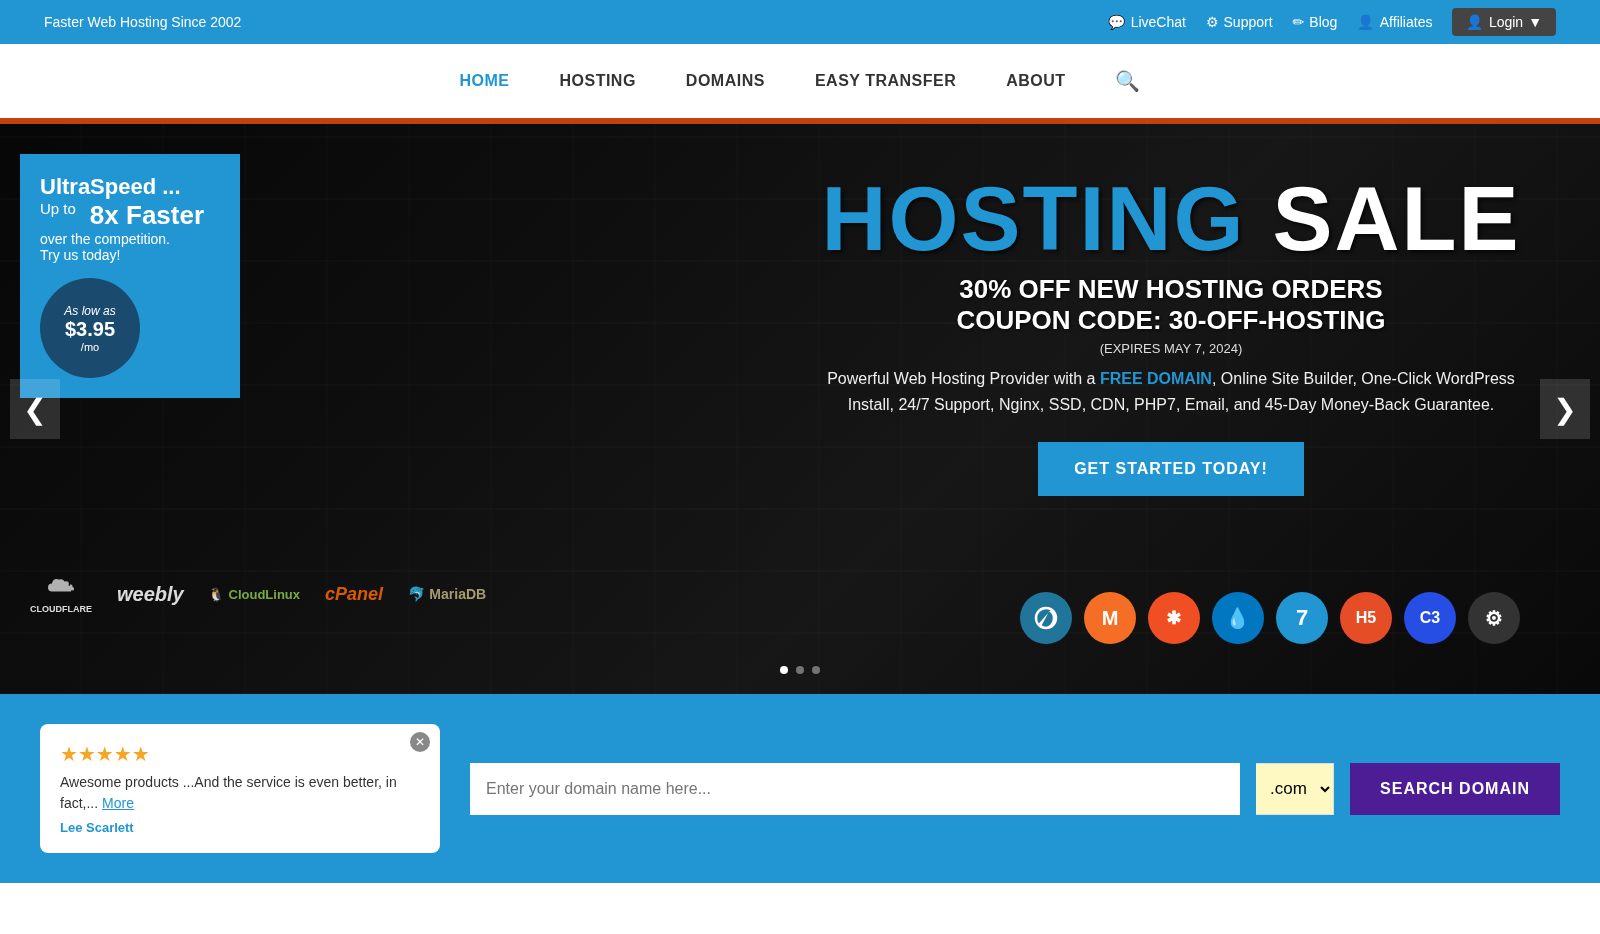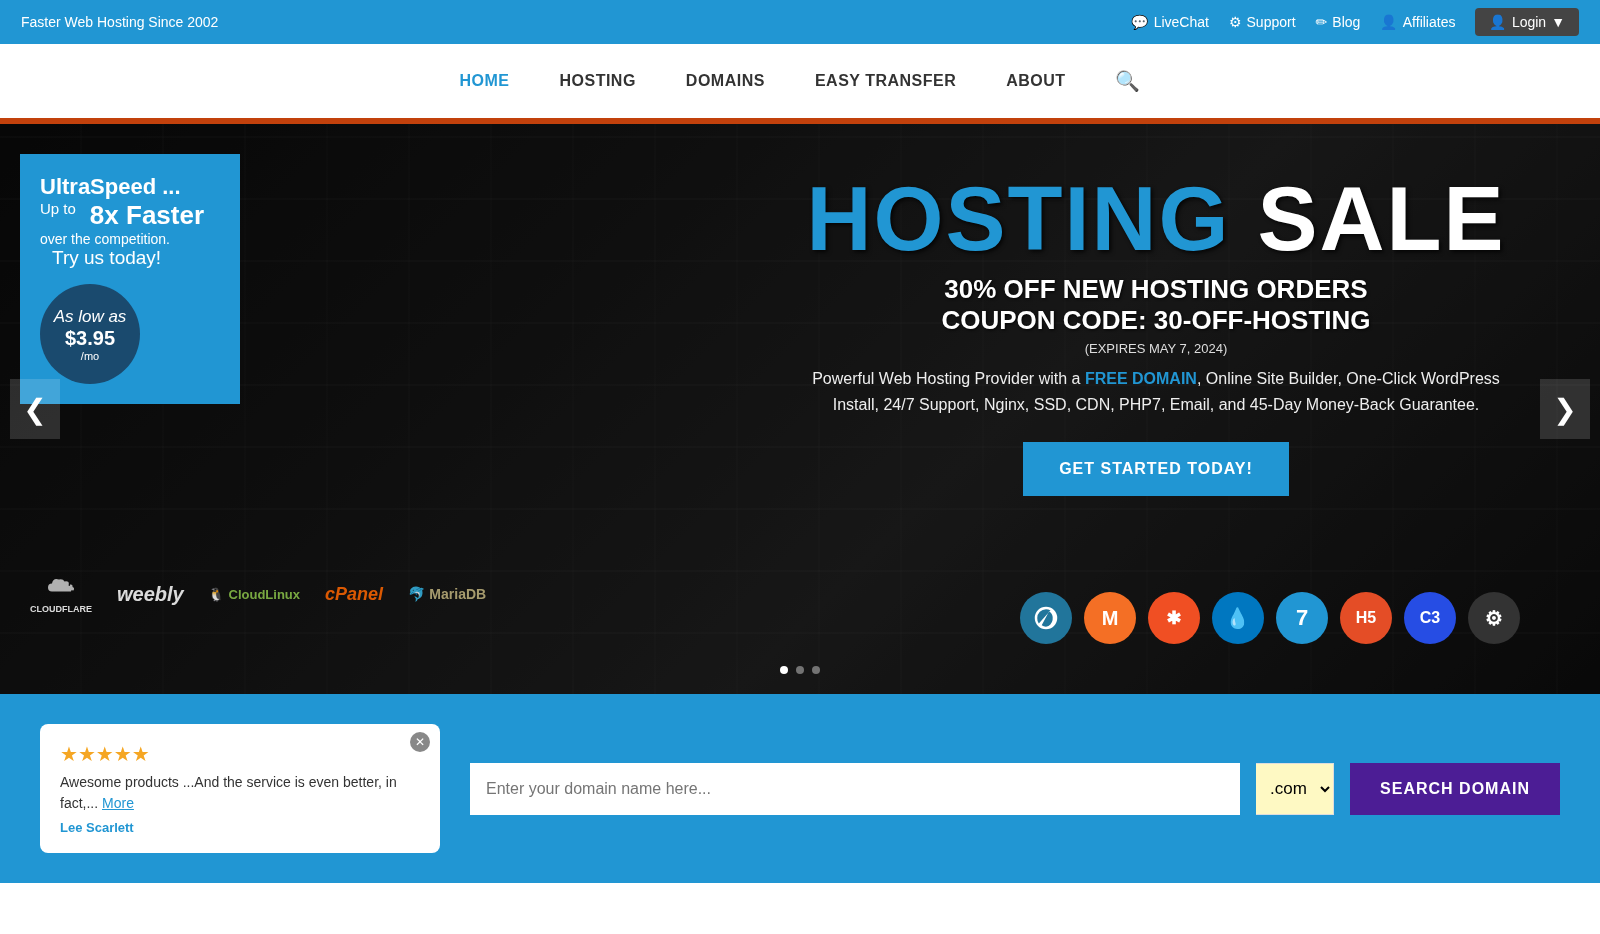--- a/index.html
+++ b/index.html
@@ -2,21 +2,21 @@
 <html><head>
   <meta charset="utf-8">
   <style>
     * { margin: 0; padding: 0; box-sizing: border-box; }
     body { font-family: Arial, sans-serif; width: 1600px; overflow-x: hidden; }
 
     
     .top-bar {
       background: #2196d3;
       color: white;
-      padding: 0 21px;
+      padding: 0 44px;
       height: 44px;
       display: flex;
       align-items: center;
       justify-content: space-between;
     }
     .top-bar-left { font-size: 14px; }
     .top-bar-right { display: flex; align-items: center; gap: 20px; font-size: 14px; }
     .top-bar-right a { color: white; text-decoration: none; display: flex; align-items: center; gap: 5px; }
     .login-btn {
       background: #444;
@@ -94,27 +94,27 @@
       height: 100px;
       background: #1a4a6e;
       border-radius: 50%;
       display: flex;
       flex-direction: column;
       align-items: center;
       justify-content: center;
       margin-top: 15px;
       color: white;
     }
-    .price-circle .as-low { font-size: 17px; font-style: italic; }
+    .price-circle .as-low { font-size: 12px; font-style: italic; }
     .price-circle .price { font-size: 20px; font-weight: 900; }
     .price-circle .per-mo { font-size: 11px; }
 
     .hero-content {
       position: absolute;
-      right: 94px;
+      right: 79px;
       top: 50px;
       text-align: center;
       color: white;
       max-width: 700px;
       margin-left: 22px;
     }
     .hosting-sale {
       font-size: 90px;
       font-weight: 900;
       color: #2196d3;
@@ -358,21 +358,21 @@
 
   <div class="hero-left-badge">
     <div class="ultra">
       <span>UltraSpeed ...</span>
     </div>
     <div style="display:flex; align-items: flex-start; gap:14px;">
       <span style="font-size:15px;">Up to</span>
       <span class="faster">8x Faster</span>
     </div>
     <div style="font-size:14px;">over the competition.</div>
-    <div style="font-size:19px;margin-left:12px;">Try us today!</div>
+    <div style="font-size:14px;">Try us today!</div>
     <div class="price-circle">
       <span class="as-low">As low as</span>
       <span class="price">$3.95</span>
       <span class="per-mo">/mo</span>
     </div>
   </div>
 
   <button class="slider-prev">❮</button>
 
   <div class="hero-content">

